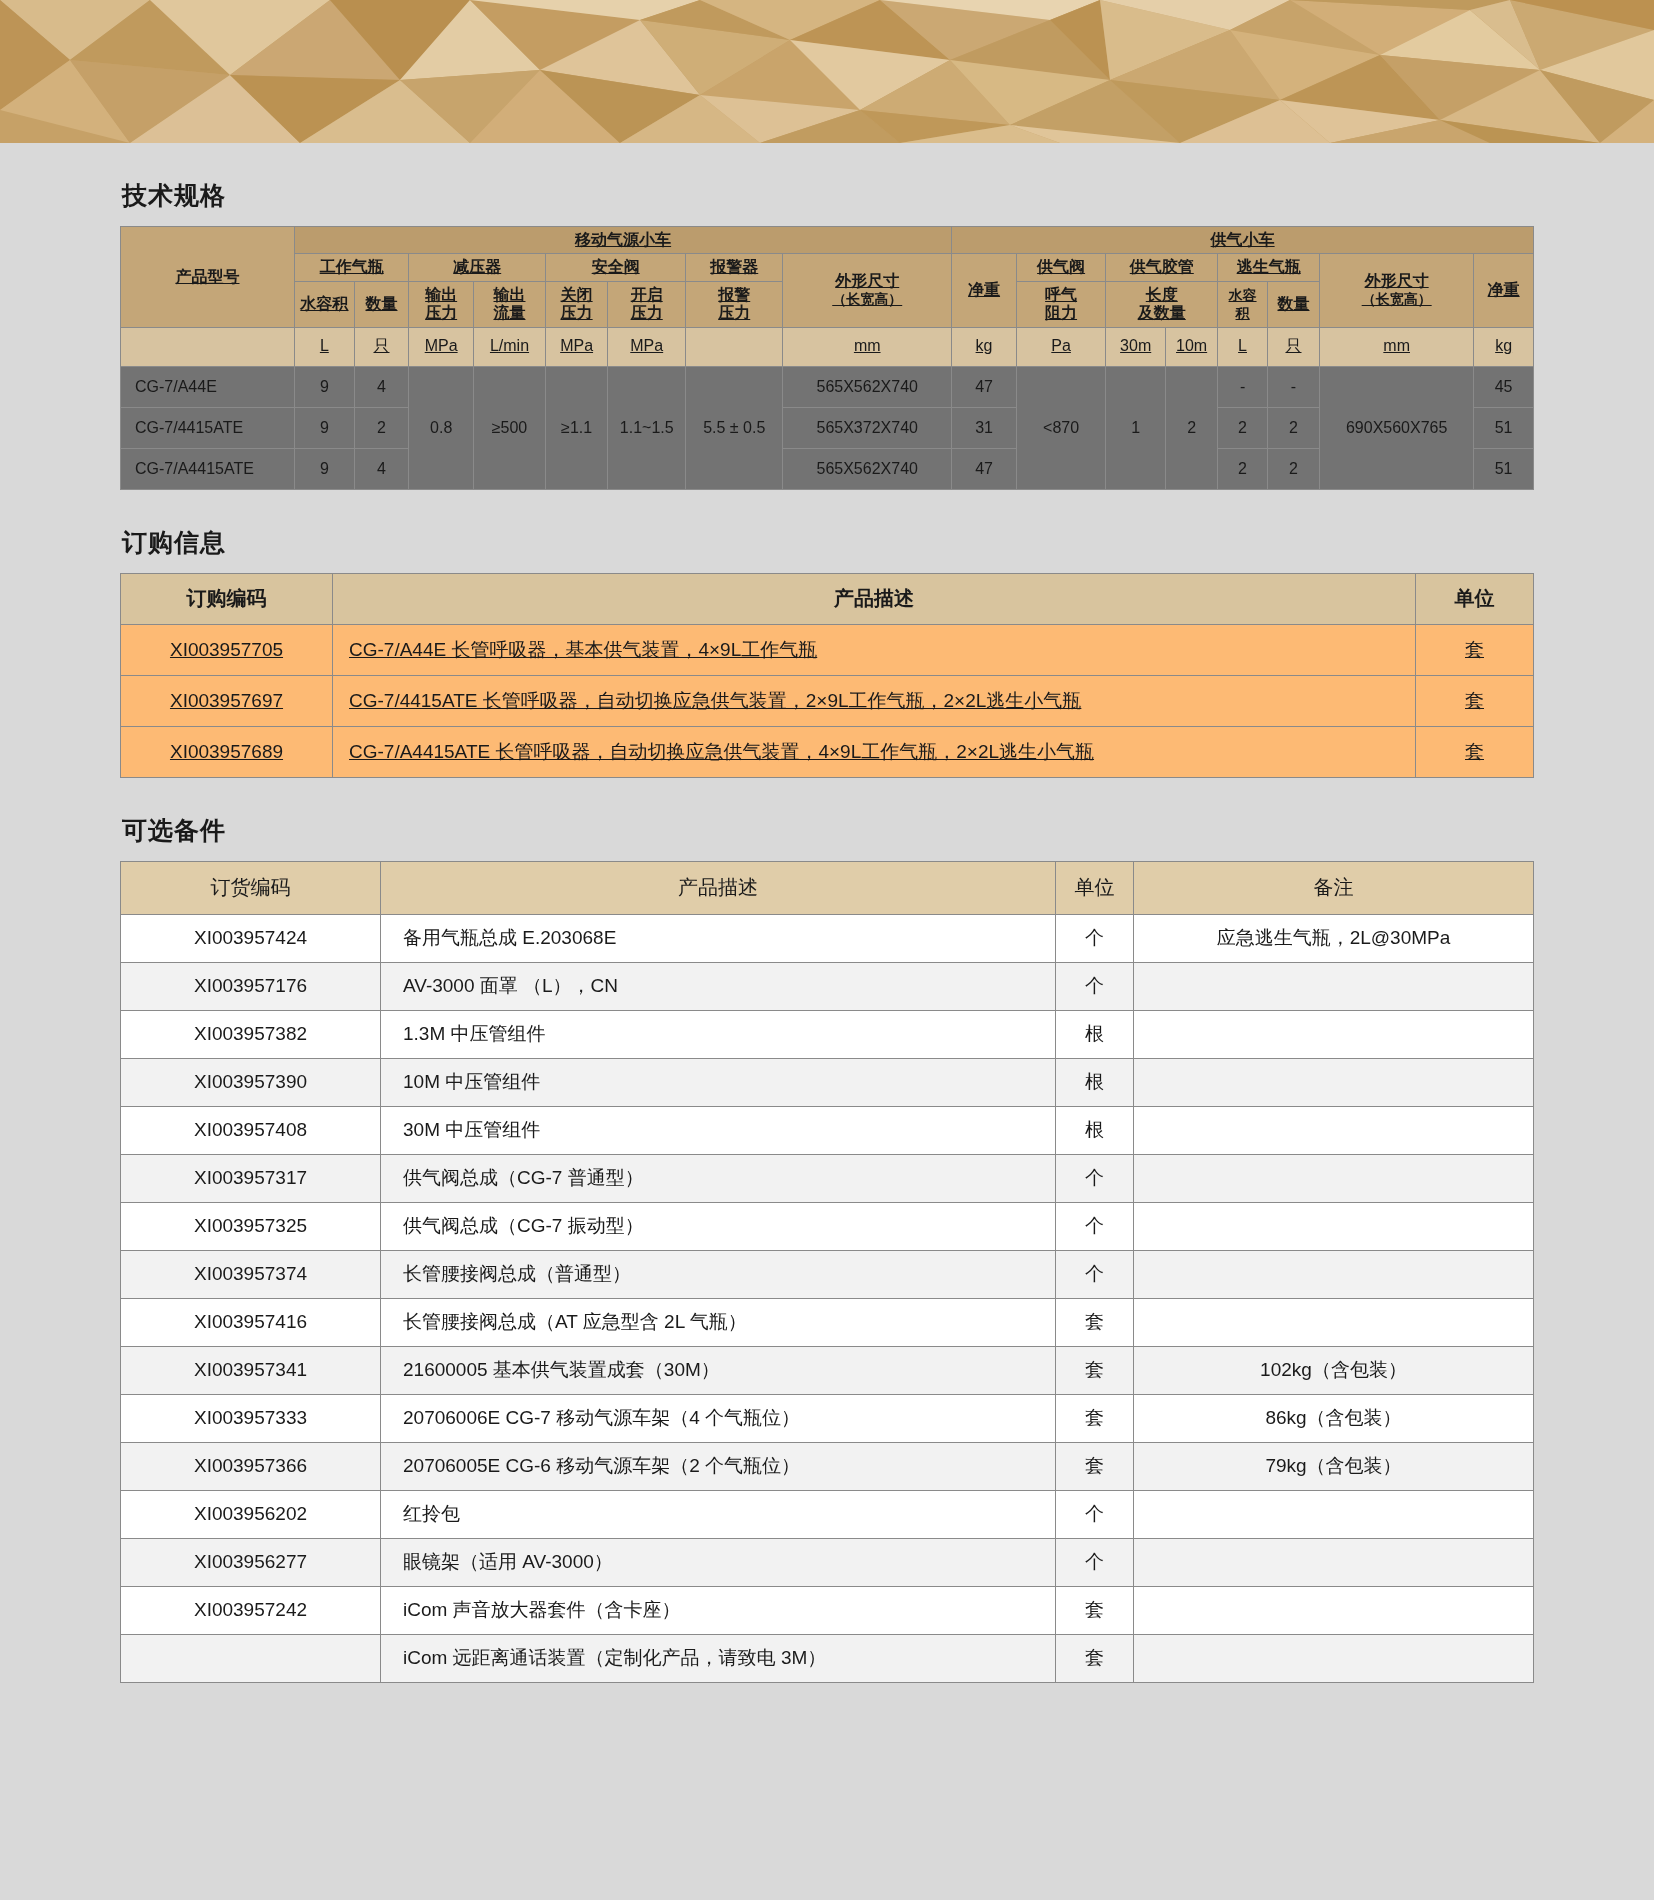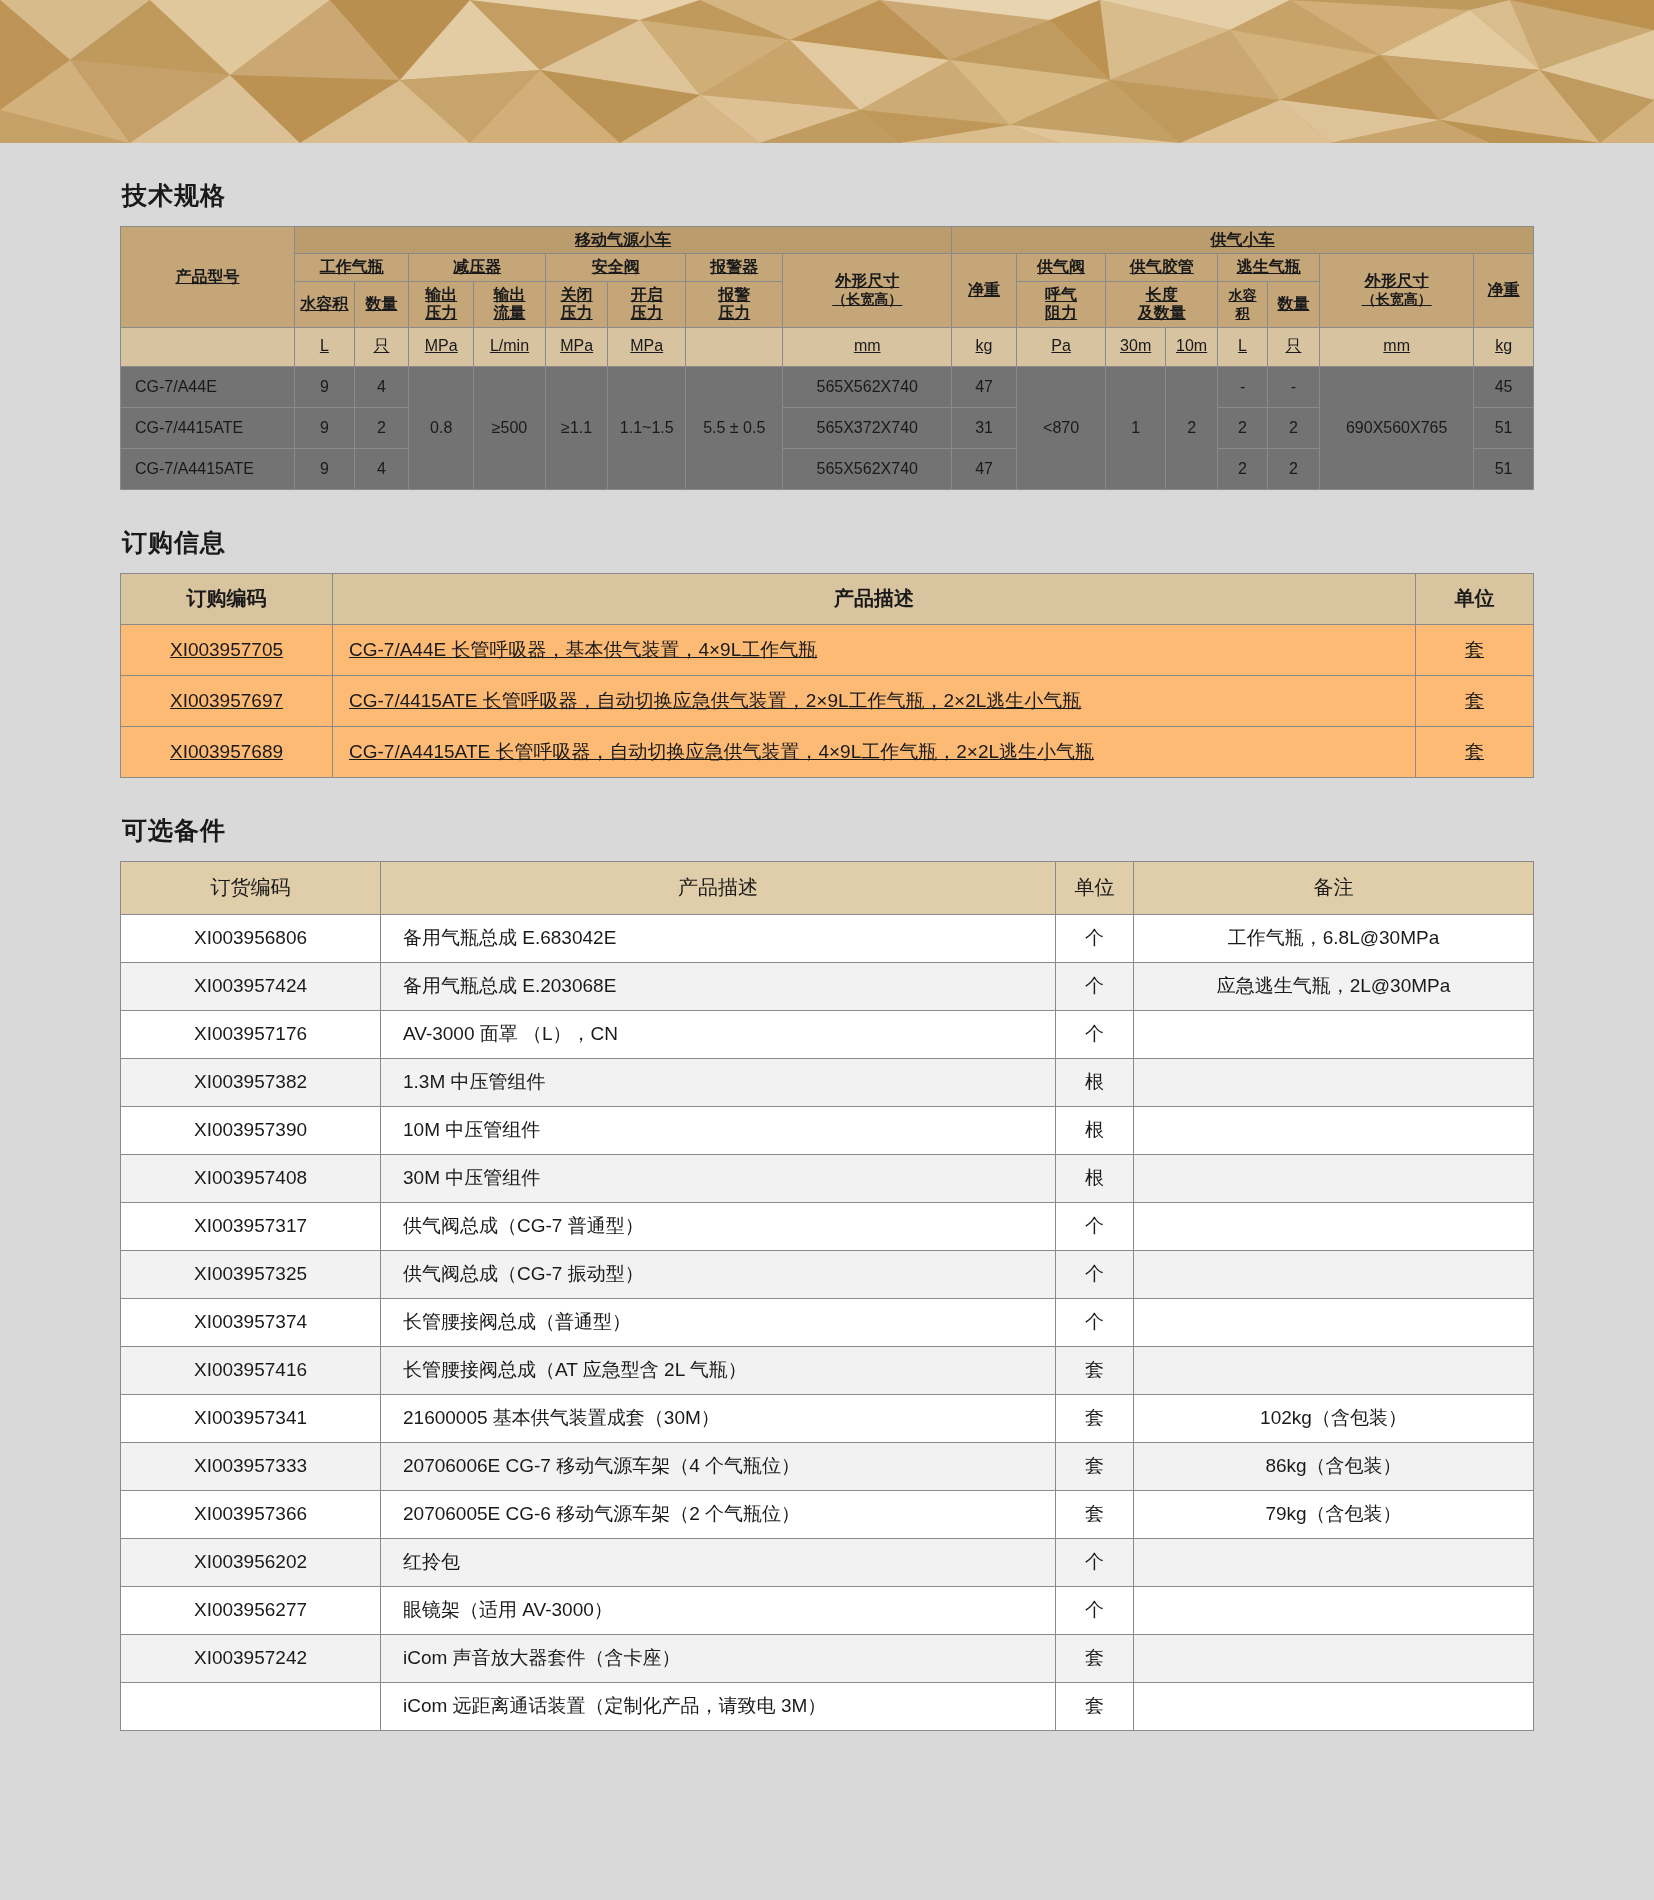--- a/index.html
+++ b/index.html
@@ -390,26 +390,20 @@
       <thead>
         <tr>
           <th>订货编码</th>
           <th>产品描述</th>
           <th>单位</th>
           <th>备注</th>
         </tr>
       </thead>
       <tbody>
         <tr>
-          <td>XI003956806</td>
-          <td class="desc">备用气瓶总成 E.683042E</td>
-          <td>个</td>
-          <td>工作气瓶，6.8L@30MPa</td>
-        </tr>
-        <tr>
           <td>XI003957424</td>
           <td class="desc">备用气瓶总成 E.203068E</td>
           <td>个</td>
           <td>应急逃生气瓶，2L@30MPa</td>
         </tr>
         <tr>
           <td>XI003957176</td>
           <td class="desc">AV-3000 面罩 （L），CN</td>
           <td>个</td>
           <td></td>

